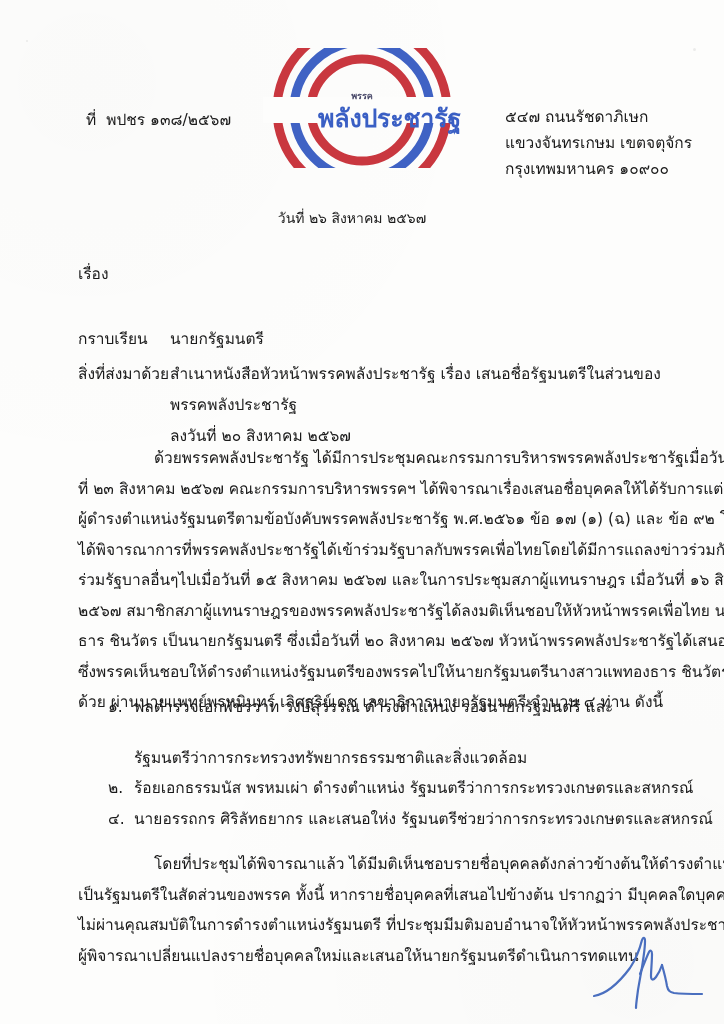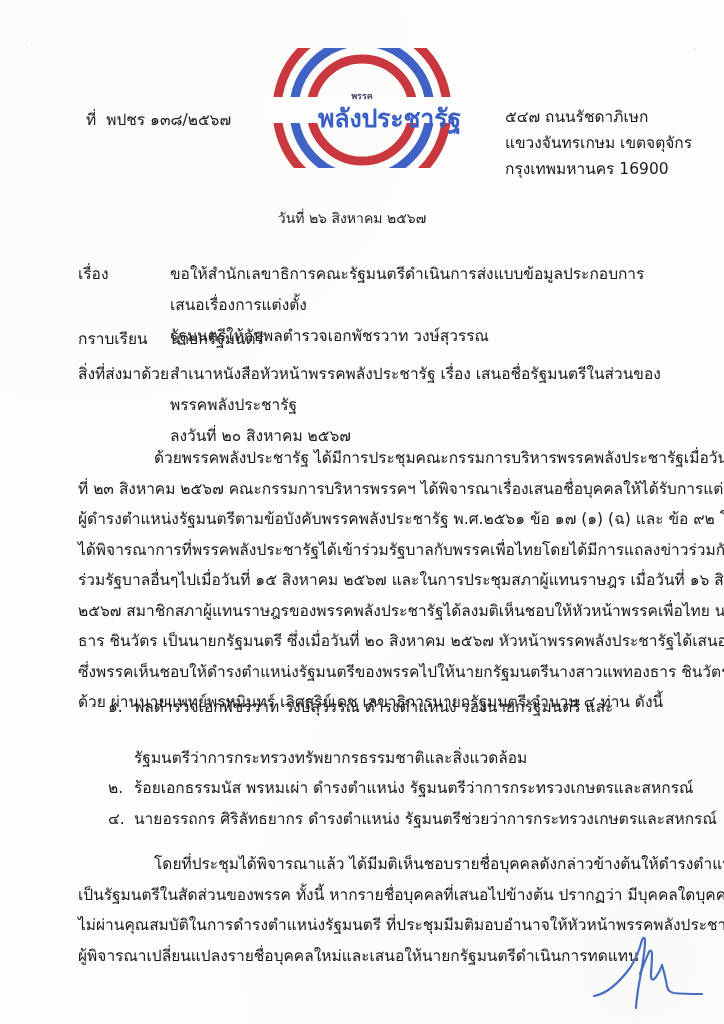--- a/index.html
+++ b/index.html
@@ -201,32 +201,29 @@
     <div class="logo-word">พลังประชารัฐ</div>
   </div>
 
   <div class="doc-number">
     <span class="label">ที่</span><span>พปชร ๑๓๘/๒๕๖๗</span>
   </div>
 
   <div class="address-block">
     <div>๕๔๗ ถนนรัชดาภิเษก</div>
     <div>แขวงจันทรเกษม เขตจตุจักร</div>
-    <div>กรุงเทพมหานคร 16900</div>
+    <div>กรุงเทพมหานคร ๑๐๙๐๐</div>
   </div>
 
   <div class="date-line">
     <span class="inner">วันที่ ๒๖ สิงหาคม ๒๕๖๗</span>
   </div>
 
   <div class="field" id="field-subject">
-    <span class="flabel">เรื่อง</span><span class="fvalue">
-      <span class="ln">ขอให้สำนักเลขาธิการคณะรัฐมนตรีดำเนินการส่งแบบข้อมูลประกอบการเสนอเรื่องการแต่งตั้ง</span>
-      <span class="ln">รัฐมนตรีให้กับพลตำรวจเอกพัชรวาท วงษ์สุวรรณ</span>
-    </span>
+    <span class="flabel">เรื่อง</span>
   </div>
 
   <div class="field" id="field-to">
     <span class="flabel">กราบเรียน</span><span class="fvalue">
       <span class="ln">นายกรัฐมนตรี</span>
     </span>
   </div>
 
   <div class="field" id="field-enclosed">
     <span class="flabel">สิ่งที่ส่งมาด้วย</span><span class="fvalue">
@@ -249,21 +246,21 @@
 
   <div class="minister-list">
     <div class="mrow">
       <span class="num">๑.</span><span>พลตำรวจเอกพัชรวาท วงษ์สุวรรณ  ดำรงตำแหน่ง รองนายกรัฐมนตรี และ</span>
       <span class="cont">รัฐมนตรีว่าการกระทรวงทรัพยากรธรรมชาติและสิ่งแวดล้อม</span>
     </div>
     <div class="mrow">
       <span class="num">๒.</span><span>ร้อยเอกธรรมนัส พรหมเผ่า    ดำรงตำแหน่ง รัฐมนตรีว่าการกระทรวงเกษตรและสหกรณ์</span>
     </div>
     <div class="mrow">
-      <span class="num">๔.</span><span>นายอรรถกร ศิริลัทธยากร ดำรงตำแหน่ง รัฐมนตรีช่วยว่าการกระทรวงเกษตรและสหกรณ์</span>
+      <span class="num">๔.</span><span>นายอรรถกร ศิริลัทธยากร และเสนอให่ง รัฐมนตรีช่วยว่าการกระทรวงเกษตรและสหกรณ์</span>
     </div>
   </div>
 
   <div class="body-block" id="para-2">
     <span class="ln indent">โดยที่ประชุมได้พิจารณาแล้ว ได้มีมติเห็นชอบรายชื่อบุคคลดังกล่าวข้างต้นให้ดำรงตำแหน่ง</span>
     <span class="ln">เป็นรัฐมนตรีในสัดส่วนของพรรค ทั้งนี้ หากรายชื่อบุคคลที่เสนอไปข้างต้น ปรากฏว่า มีบุคคลใดบุคคลหนึ่ง</span>
     <span class="ln">ไม่ผ่านคุณสมบัติในการดำรงตำแหน่งรัฐมนตรี ที่ประชุมมีมติมอบอำนาจให้หัวหน้าพรรคพลังประชารัฐเป็น</span>
     <span class="ln">ผู้พิจารณาเปลี่ยนแปลงรายชื่อบุคคลใหม่และเสนอให้นายกรัฐมนตรีดำเนินการทดแทน</span>
   </div>
 

